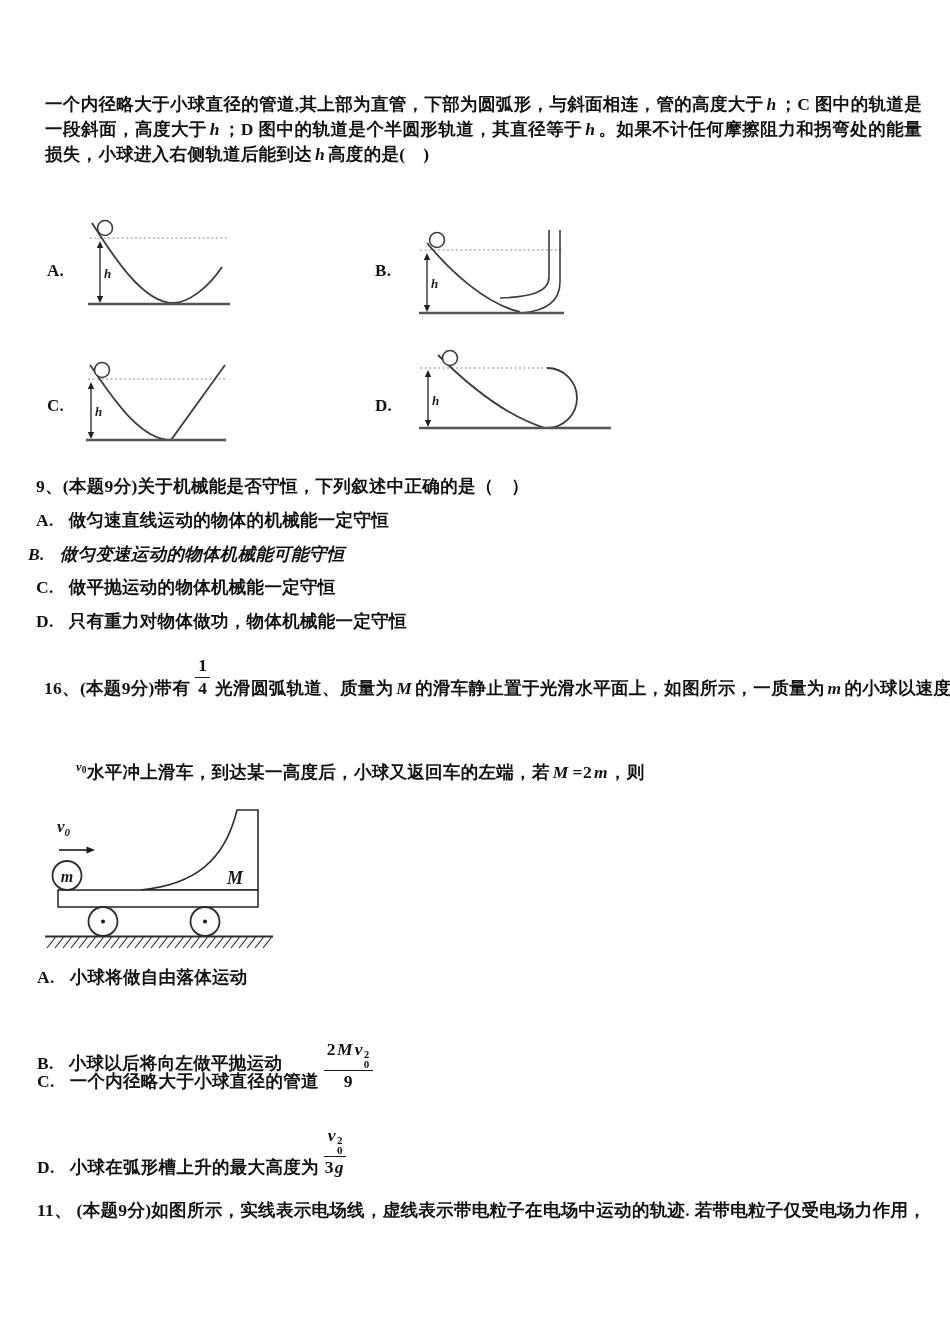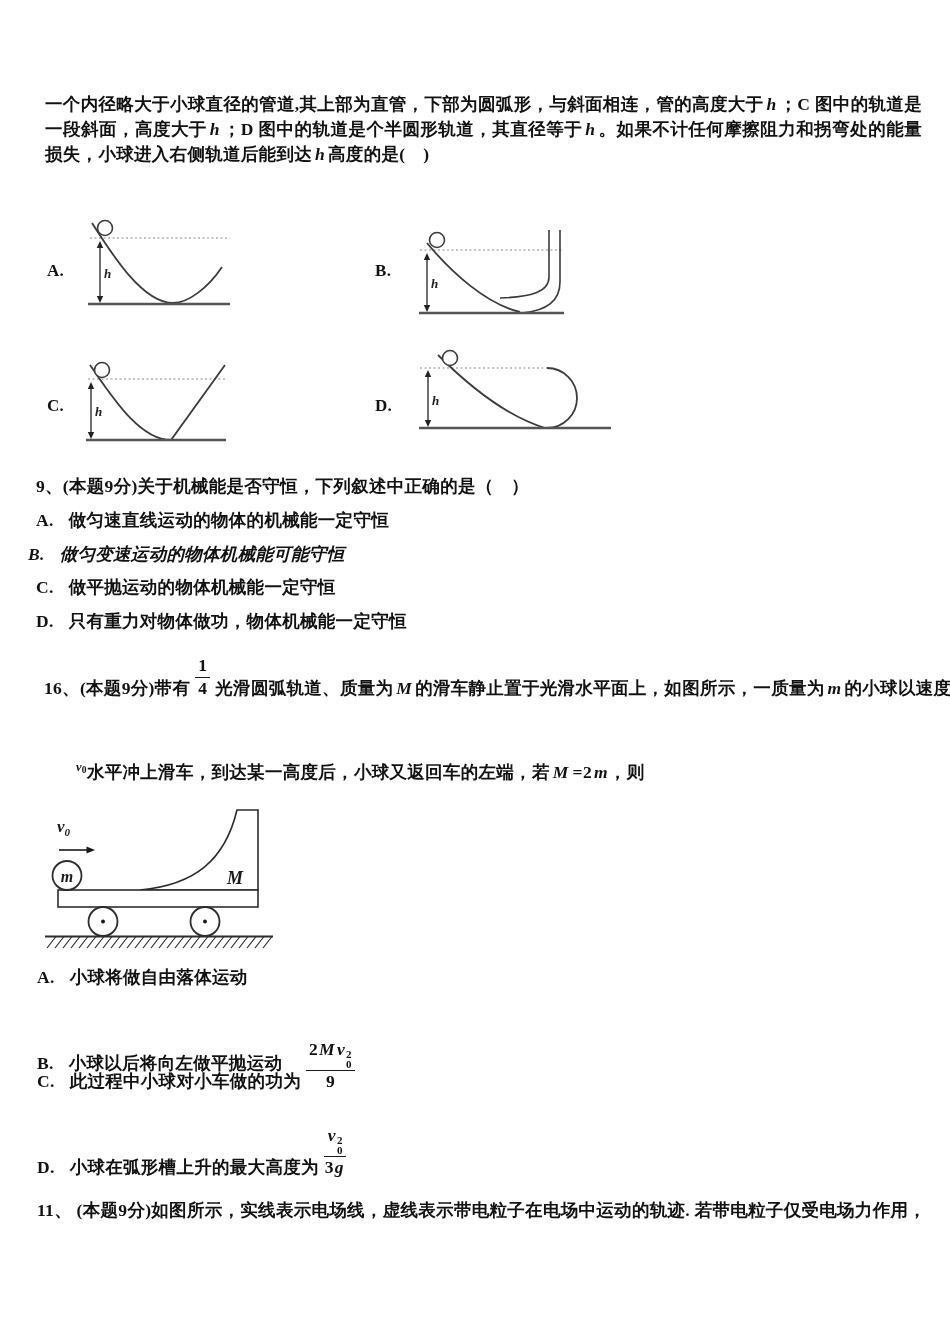--- a/index.html
+++ b/index.html
@@ -135,21 +135,21 @@
   <path d="M4 150L13 138.5M12 150L21 138.5M20 150L29 138.5M28 150L37 138.5M36 150L45 138.5M44 150L53 138.5M52 150L61 138.5M60 150L69 138.5M68 150L77 138.5M76 150L85 138.5M84 150L93 138.5M92 150L101 138.5M100 150L109 138.5M108 150L117 138.5M116 150L125 138.5M124 150L133 138.5M132 150L141 138.5M140 150L149 138.5M148 150L157 138.5M156 150L165 138.5M164 150L173 138.5M172 150L181 138.5M180 150L189 138.5M188 150L197 138.5M196 150L205 138.5M204 150L213 138.5M212 150L221 138.5M220 150L229 138.5" stroke="#2d2d2d" stroke-width="1.2"></path>
 </svg>
 
 <div class="abs cn optrow" style="left:37px;top:967px;">
   <span class="optl">A.</span><span>小球将做自由落体运动</span>
 </div>
 <div class="abs cn optrow" style="left:37px;top:1053px;">
   <span class="optl">B.</span><span>小球以后将向左做平抛运动</span>
 </div>
 <div class="abs cn optrow" style="left:37px;top:1040px;">
-  <span class="optl">C.</span><span>此过程中小球对小车做的功为</span><span class="frac"><span class="num"><span>2</span><span class="var" style="margin:0 1px;">M</span><span class="var" style="margin:0 1px;">v</span><span class="stack">
+  <span class="optl">C.</span><span>一个内径略大于小球直径的管道</span><span class="frac"><span class="num"><span>2</span><span class="var" style="margin:0 1px;">M</span><span class="var" style="margin:0 1px;">v</span><span class="stack">
           <span>2</span>
           <span>0</span>
         </span></span><span class="den">9</span></span>
 </div>
 <div class="abs cn optrow" style="left:37px;top:1126px;">
   <span class="optl">D.</span><span>小球在弧形槽上升的最大高度为</span><span class="frac"><span class="num"><span class="var" style="margin:0 1px;">v</span><span class="stack">
           <span>2</span>
           <span>0</span>
         </span></span><span class="den"><span>3</span><span class="var" style="margin:0 1px;">g</span></span></span>
 </div>

